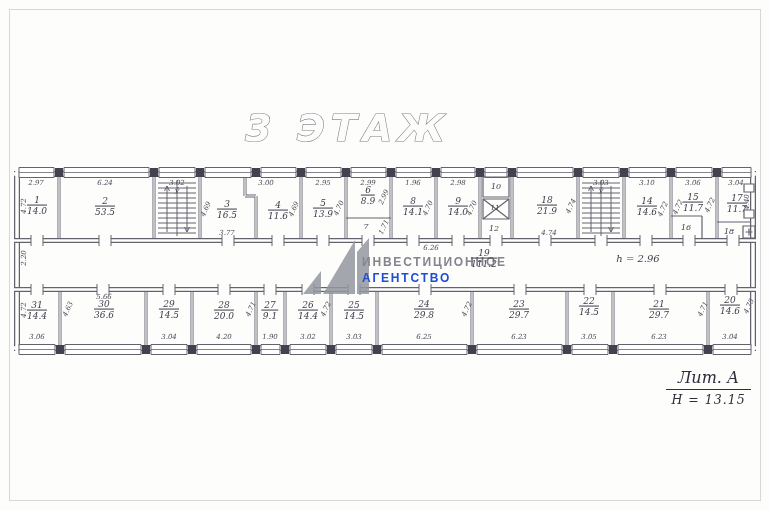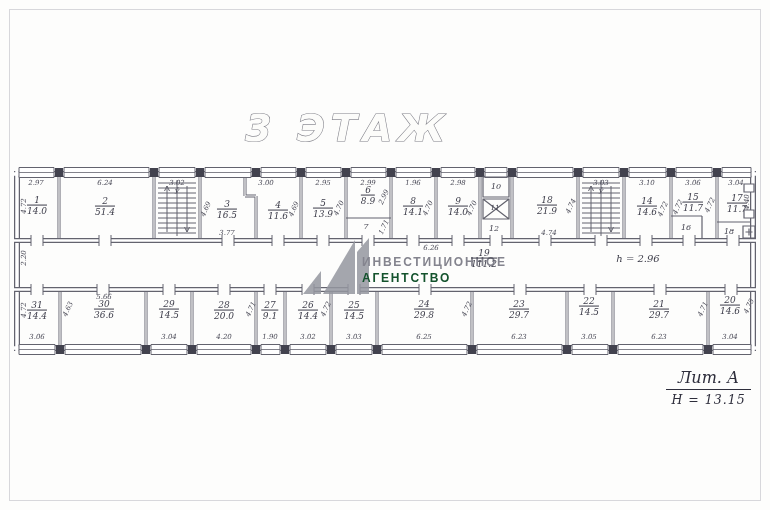--- a/index.html
+++ b/index.html
@@ -16,21 +16,21 @@
   .sz7{font-size:7px;text-align:right;}
   .dim{position:absolute;font-size:7px;color:#4a4a57;font-style:italic;
        transform:translate(-50%,-50%);white-space:nowrap;}
   .dim.v{transform:translate(-50%,-50%) rotate(-90deg);}
   .dim.dg{transform:translate(-50%,-50%) rotate(-64deg);}
   .hnote{position:absolute;font-size:10px;font-style:italic;color:#3c3c49;
          transform:translate(-50%,-50%);white-space:nowrap;}
   .wm-line{position:absolute;font-family:"Liberation Sans",sans-serif;font-weight:700;
            letter-spacing:1.8px;white-space:nowrap;}
   .wm1{left:362px;top:255px;font-size:12px;color:#84848e;}
-  .wm2{left:362px;top:271px;font-size:12px;color:#14532d;}
+  .wm2{left:362px;top:271px;font-size:12px;color:#1d4ed8;}
   .note{position:absolute;left:666px;top:368px;color:#2e2e3c;text-align:center;
         font-style:italic;}
   .note .l1{display:block;font-size:16px;border-bottom:1.5px solid #2e2e3c;
             padding:0 12px 2px 12px;}
   .note .l2{display:block;font-size:12.5px;padding-top:2px;letter-spacing:1px;}
 </style>
 </head>
 <body>
 
 <div id="stage">
@@ -102,21 +102,21 @@
 
   <div class="wm-line wm1">ИНВЕСТИЦИОННОЕ</div>
   <div class="wm-line wm2">АГЕНТСТВО</div>
 
   <div class="lbl frac" style="left:37px;top:206px">
       <span class="num">1</span>
       <span class="ar">14.0</span>
     </div>
   <div class="lbl frac" style="left:105px;top:207px">
       <span class="num">2</span>
-      <span class="ar">51.4</span>
+      <span class="ar">53.5</span>
     </div>
   <div class="lbl frac" style="left:227px;top:210px">
       <span class="num">3</span>
       <span class="ar">16.5</span>
     </div>
   <div class="lbl frac" style="left:278px;top:211px">
       <span class="num">4</span>
       <span class="ar">11.6</span>
     </div>
   <div class="lbl frac" style="left:323px;top:209px">

